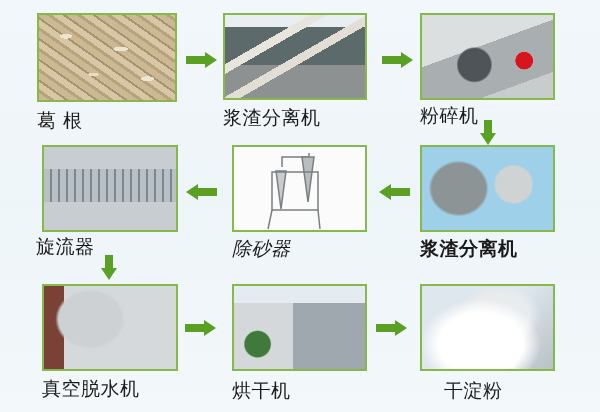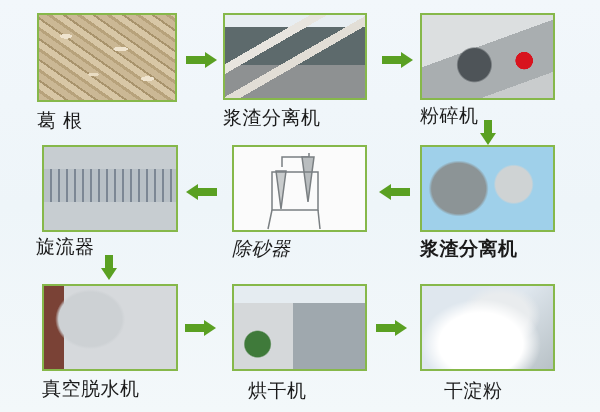--- a/index.html
+++ b/index.html
@@ -141,21 +141,21 @@
 
 <div class="arrow" style="left:185px;top:320px;">
   <svg width="32" height="16" viewBox="0 0 32 16">
       <rect x="0" y="4" width="20" height="8" fill="#5aa022"></rect>
       <polygon points="19,0 31,8 19,16" fill="#5aa022"></polygon>
     </svg>
 </div>
 
 <div class="step">
   <div class="photo dryer" style="left:232px;top:284px;width:135px;height:87px;"></div>
-  <div class="label" style="left:248px;top:378px;width:135px;">烘干机</div>
+  <div class="label" style="left:232px;top:378px;width:135px;">烘干机</div>
 </div>
 
 <div class="arrow" style="left:376px;top:320px;">
   <svg width="32" height="16" viewBox="0 0 32 16">
       <rect x="0" y="4" width="20" height="8" fill="#5aa022"></rect>
       <polygon points="19,0 31,8 19,16" fill="#5aa022"></polygon>
     </svg>
 </div>
 
 <div class="step">

